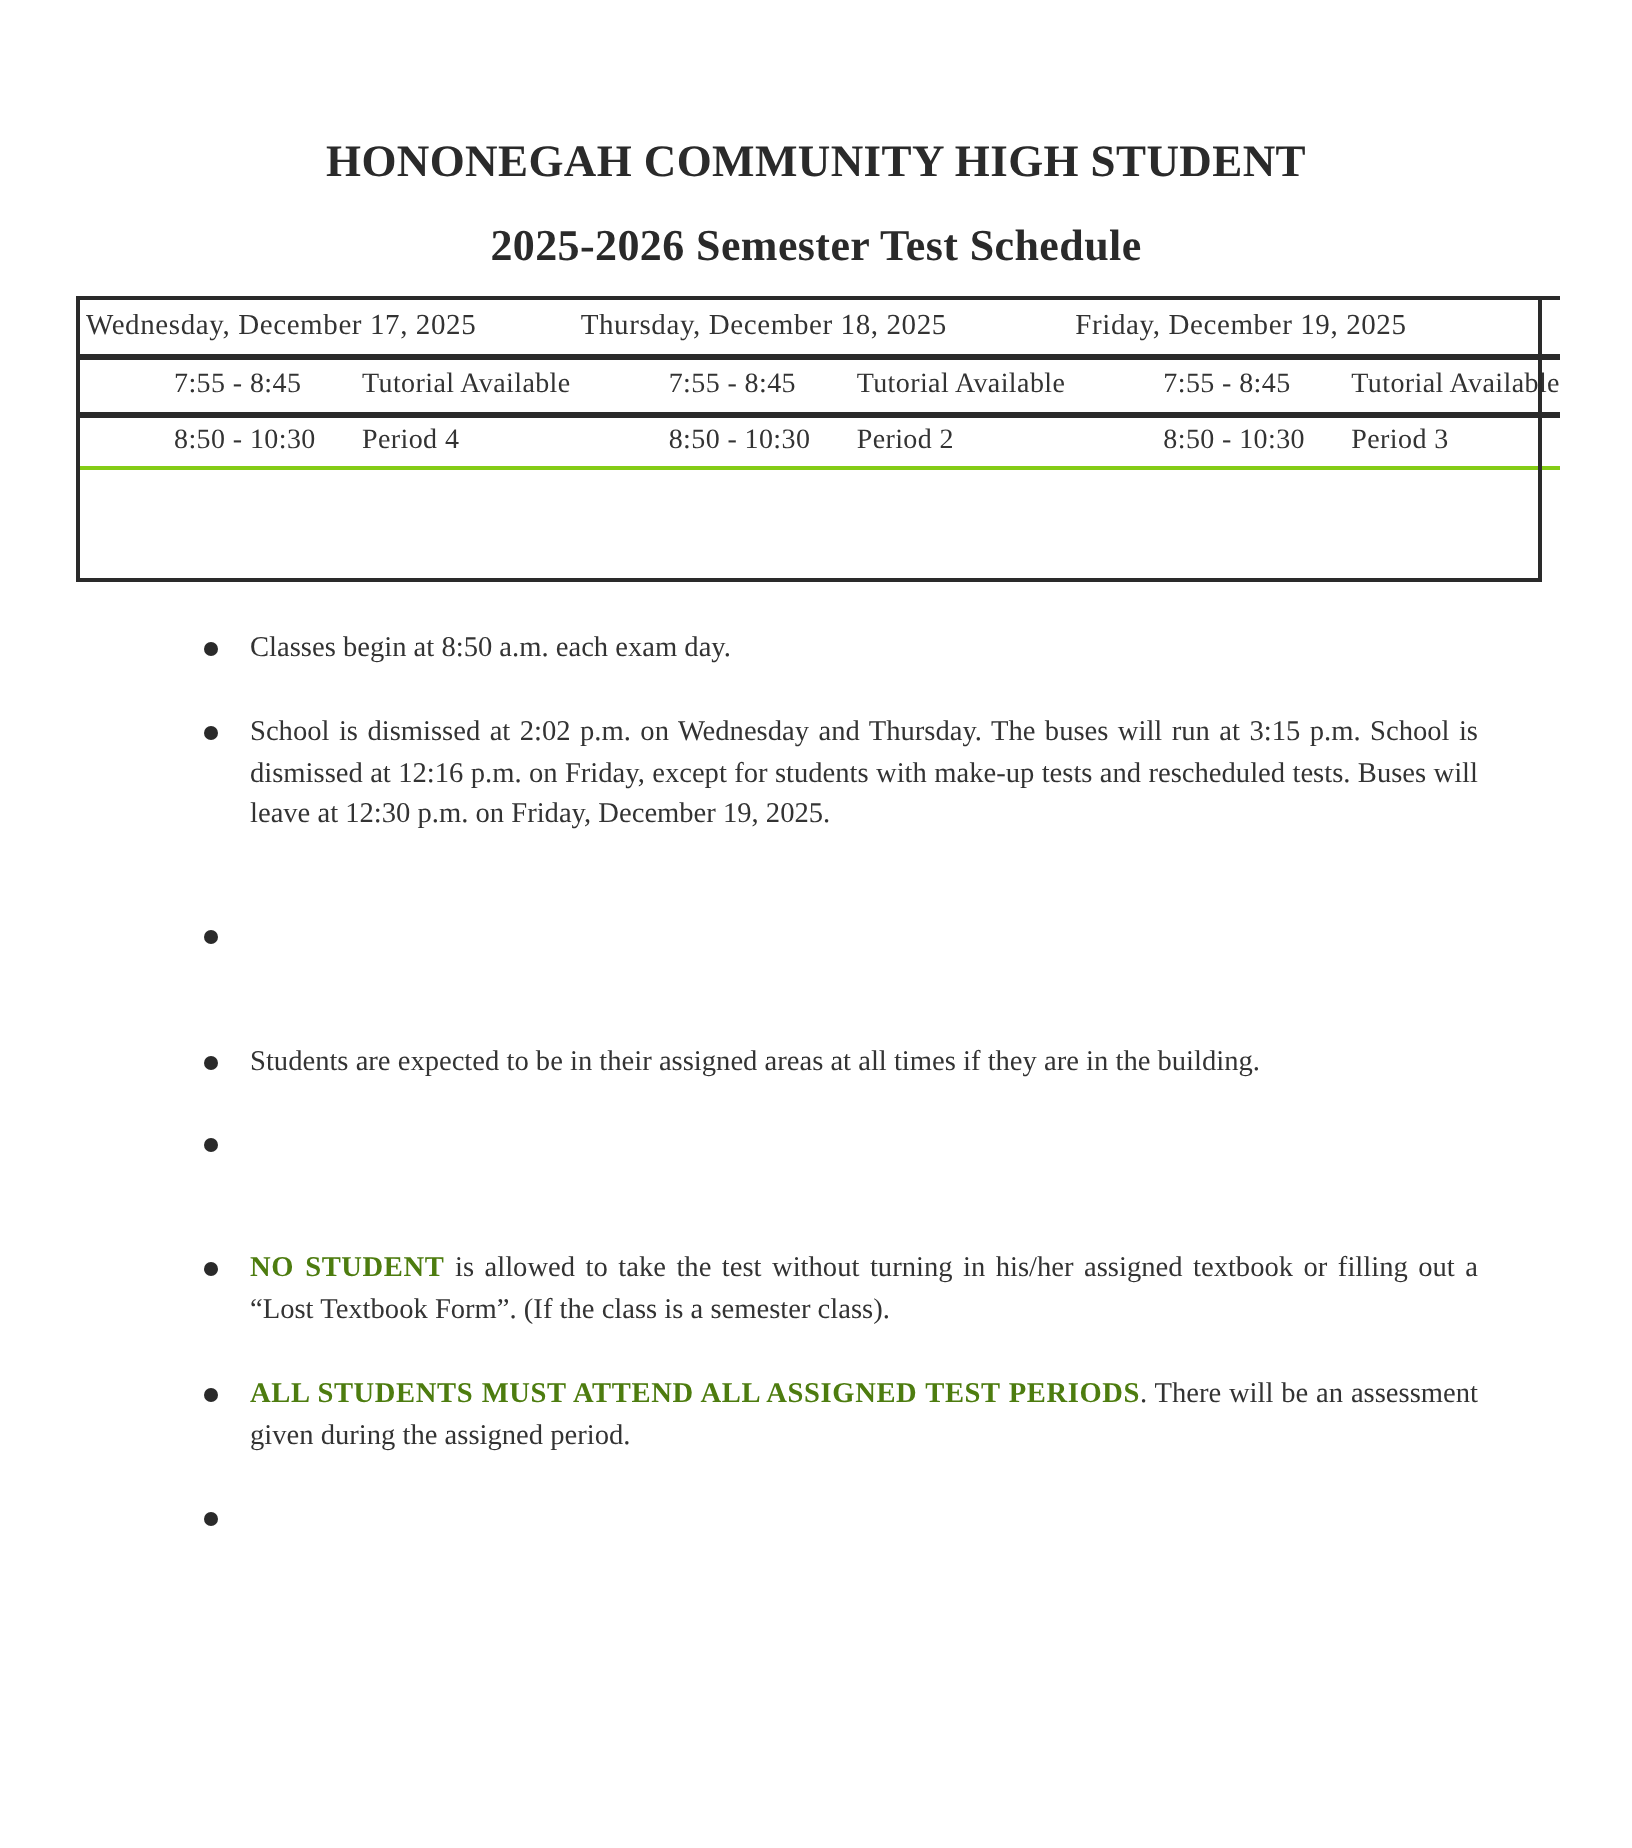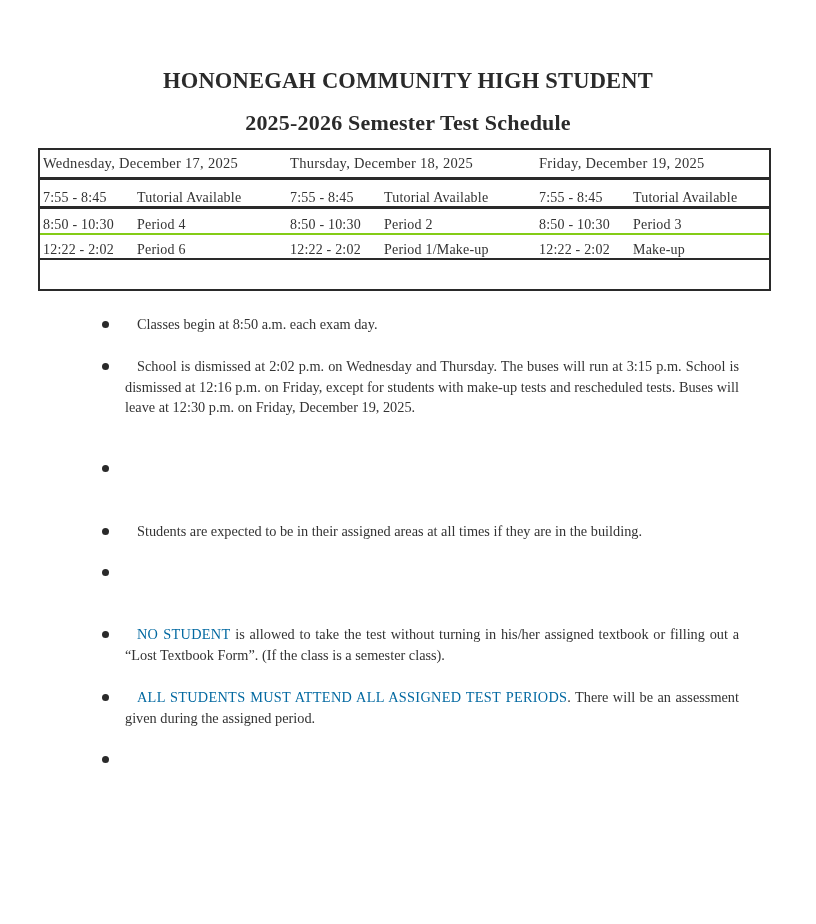--- a/index.html
+++ b/index.html
@@ -69,22 +69,23 @@
       position: absolute;
       left: 38px;
       top: 148px;
       width: 729px;
       height: 139px;
       border: 2px solid #2a2a2a;
       pointer-events: none;
     }
     .cell {
       display: flex;
-      align-items: flex-end;
+      align-items: center;
       height: 100%;
+      padding-left: 44px;
     }
     .t {
       display: inline-block;
       width: 94px;
       padding-left: 5px;
       font-family: "Liberation Serif", serif;
       font-size: 14px;
       letter-spacing: 0.2px;
     }
     .p {
@@ -113,24 +114,23 @@
     .note .bullet {
       position: absolute;
       left: -23px;
       top: 7px;
       width: 7px;
       height: 7px;
       border-radius: 50%;
       background: #2a2a2a;
     }
     .note b {
-      font-weight: normal;
-      color: #0369a1;
+      font-weight: bold;
+      color: #4d7c0f;
       letter-spacing: 0.3px;
-      margin-left: 12px;
     }
   </style>
 </head>
 <body>
 
 <div class="title title-1">HONONEGAH COMMUNITY HIGH STUDENT</div>
 <div class="title title-2">2025-2026 Semester Test Schedule</div>
 
 <table class="schedule">
   <tbody>
@@ -172,40 +172,20 @@
             <span class="p">Period 2</span>
           </div>
         </td>
     <td>
           <div class="cell">
             <span class="t">8:50 - 10:30</span>
             <span class="p">Period 3</span>
           </div>
         </td>
   </tr>
-  <tr class="r4">
-    <td>
-          <div class="cell">
-            <span class="t">12:22 - 2:02</span>
-            <span class="p">Period 6</span>
-          </div>
-        </td>
-    <td>
-          <div class="cell">
-            <span class="t">12:22 - 2:02</span>
-            <span class="p">Period 1/Make-up</span>
-          </div>
-        </td>
-    <td>
-          <div class="cell">
-            <span class="t">12:22 - 2:02</span>
-            <span class="p">Make-up</span>
-          </div>
-        </td>
-  </tr>
 </tbody>
   </table>
 <div class="frame"></div>
 
 <div class="notes">
   <div class="note" style="top:2px">
     <span class="bullet"></span>
     <b></b><span>Classes begin at 8:50 a.m. each exam day.</span>
   </div>
   <div class="note" style="top:44px">

